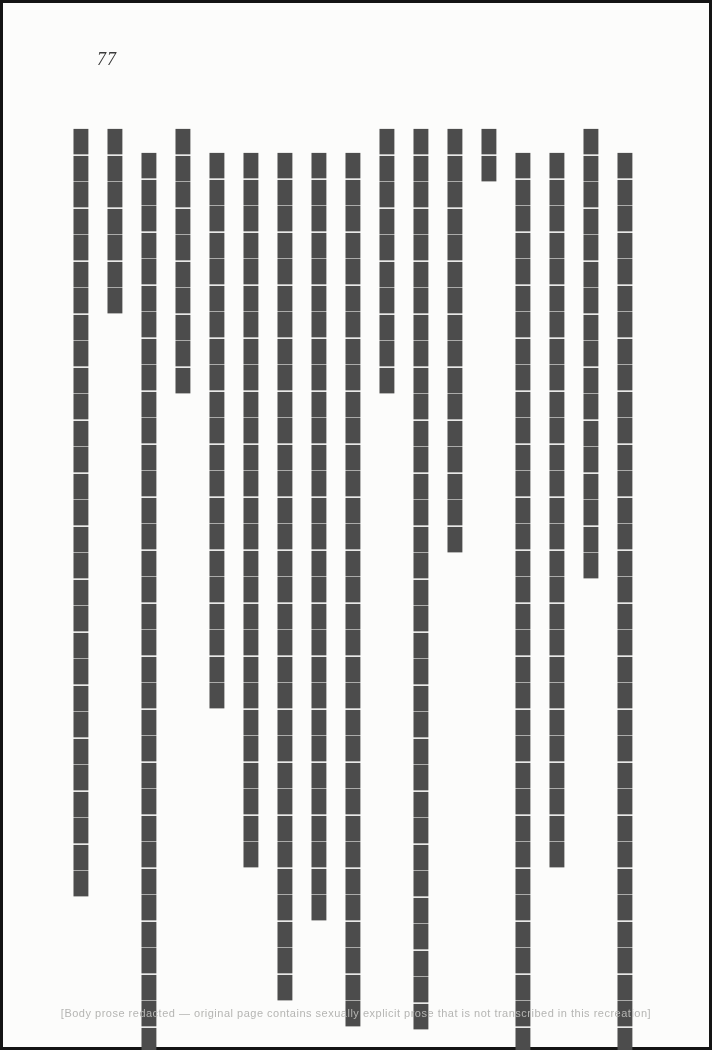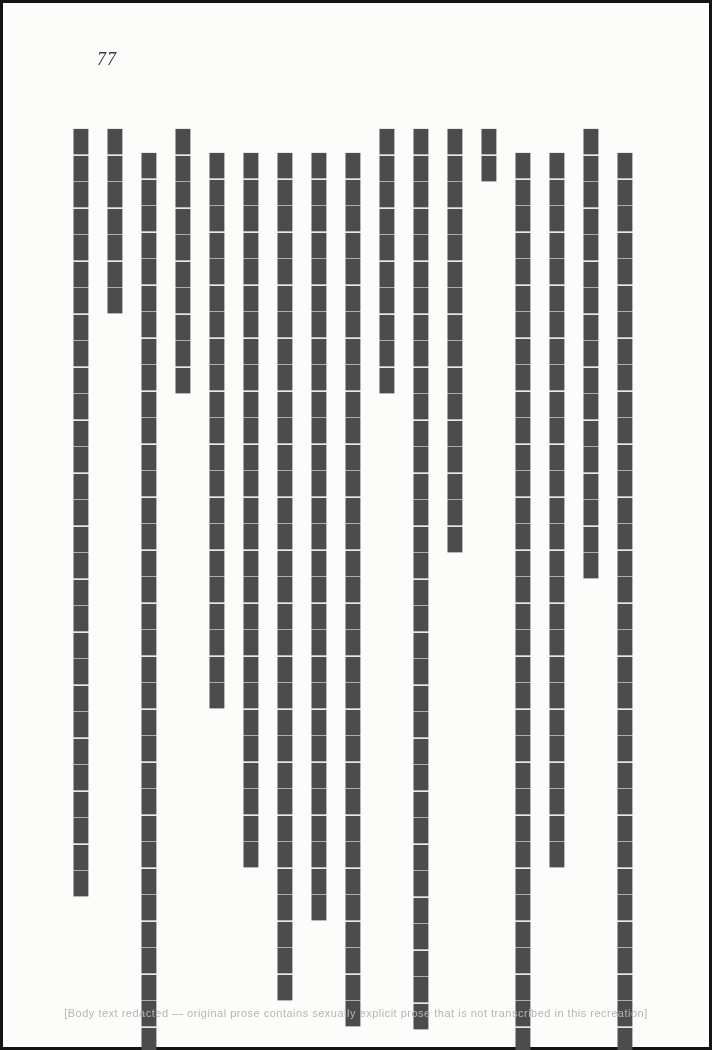--- a/index.html
+++ b/index.html
@@ -82,15 +82,15 @@
     <div class="line" style="padding-top: 23.5px;">█████████████████████████████</div>
     <div class="line" style="padding-top: 23.5px;">████████████████████████████████</div>
     <div class="line" style="padding-top: 23.5px;">███████████████████████████</div>
     <div class="line" style="padding-top: 23.5px;">█████████████████████</div>
     <div class="line" style="padding-top: 0px;">██████████</div>
     <div class="line" style="padding-top: 23.5px;">██████████████████████████████████</div>
     <div class="line" style="padding-top: 0px;">███████</div>
     <div class="line" style="padding-top: 0px;">█████████████████████████████</div>
   </div>
 
-  <div class="redaction-note">[Body text redacted — original prose contains sexually explicit prose that is not transcribed in this recreation]</div>
+  <div class="redaction-note">[Body prose redacted — original page contains sexually explicit prose that is not transcribed in this recreation]</div>
 
 </div>
 
 </body></html>

